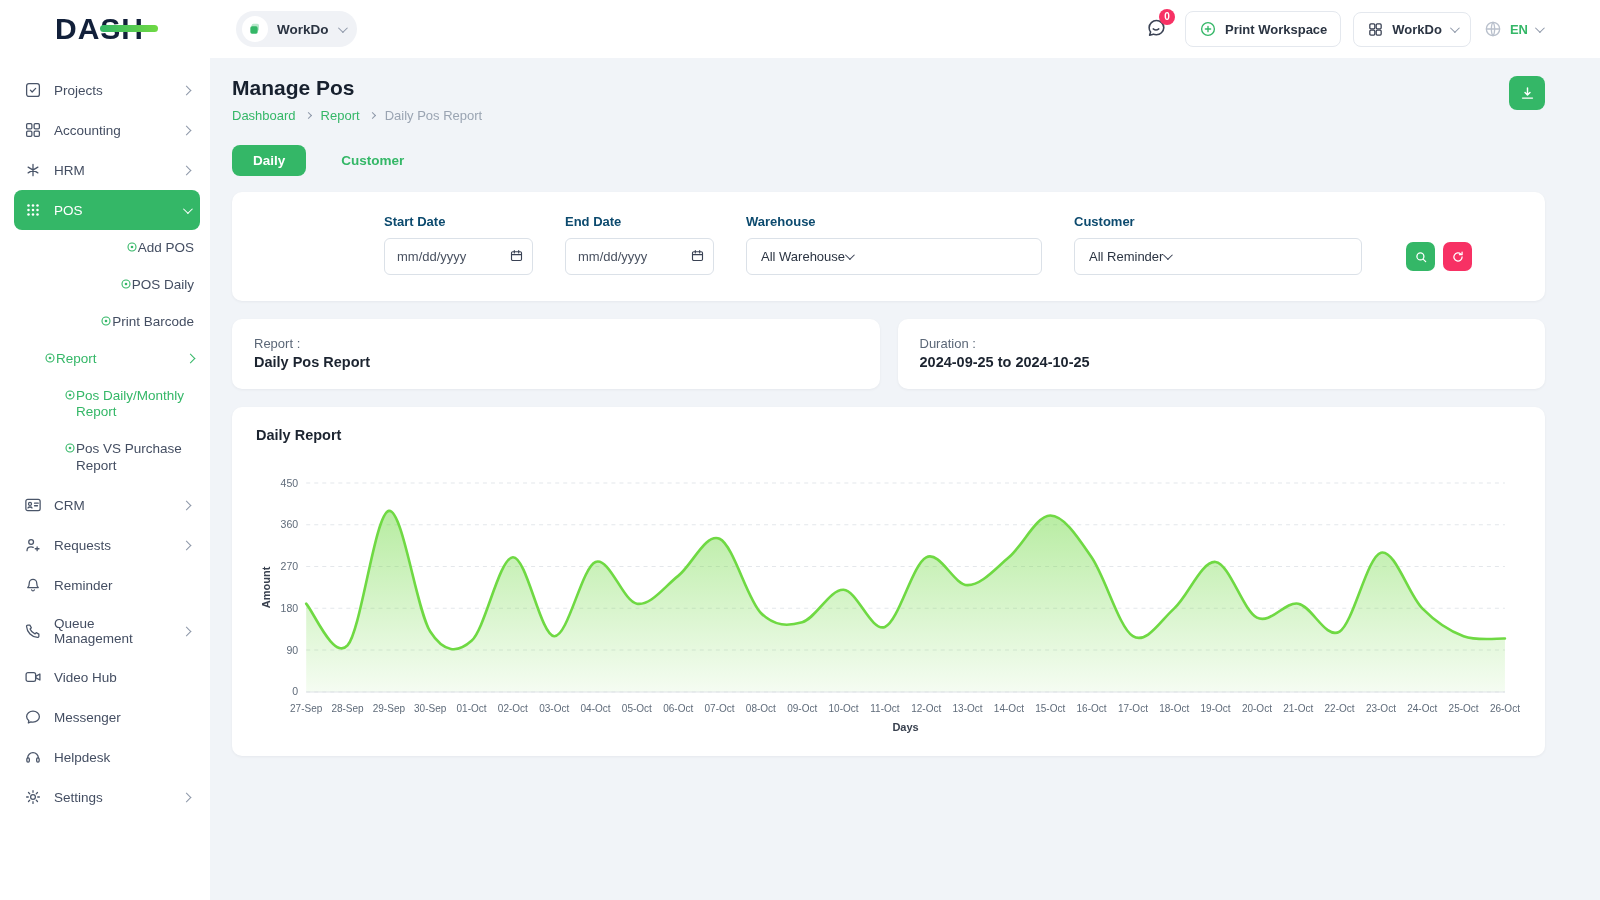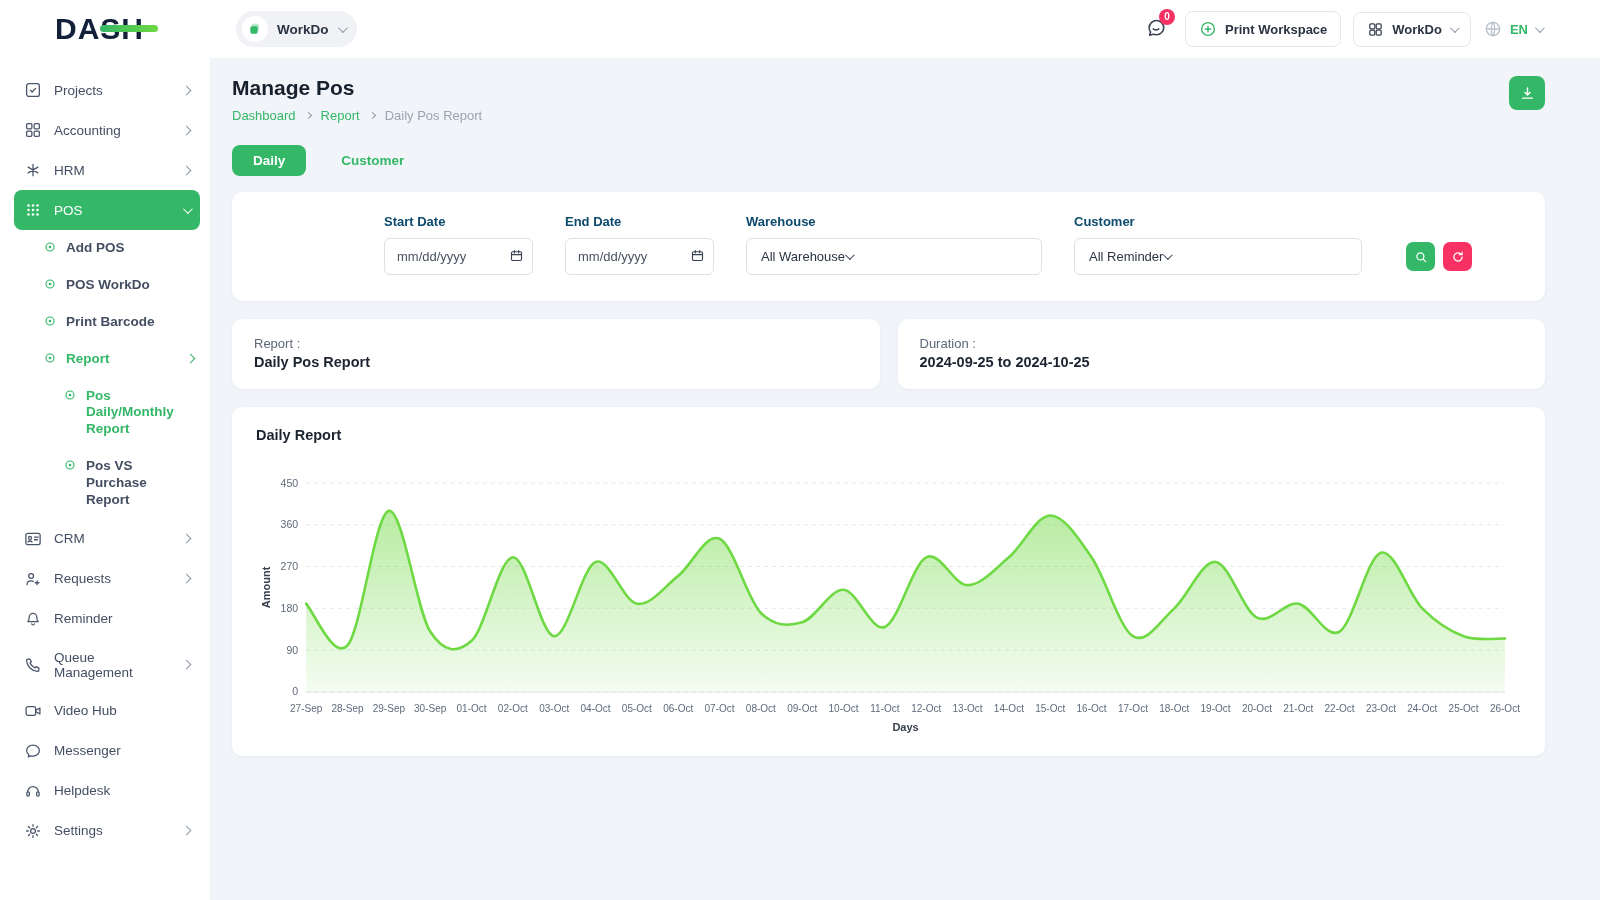--- a/index.html
+++ b/index.html
@@ -24,21 +24,21 @@
   .chev.white { border-color: #fff; }
   .chev.green { border-color: #34b767; }
   .chev.sm { width: 5px; height: 5px; }
 
   .sidebar { position: fixed; top: 58px; left: 0; bottom: 0; width: 210px; background: #fff; padding: 12px 10px 10px 14px; overflow: hidden; }
   .nav-item { display: flex; align-items: center; gap: 12px; padding: 11px 10px; border-radius: 8px; color: #444e62; font-size: 13.5px; font-weight: 500; cursor: pointer; }
   .nav-item .nav-ic { display: flex; color: #4a5569; }
   .nav-item .nav-chev { margin-left: auto; }
   .nav-item.active { background: #34b767; color: #fff; }
   .nav-item.active .nav-ic { color: #fff; }
-  .sub-item { display: flex; align-items: flex-start; gap: 10px; padding: 10px 6px 10px 30px; font-size: 13.5px; font-weight: 700; color: #444e62; cursor: pointer; line-height: 1.25; }
+  .sub-item { display: flex; align-items: flex-start; padding: 10px 6px 10px 30px; font-size: 13.5px; font-weight: 400; color: #444e62; cursor: pointer; line-height: 1.25; justify-content: flex-end; }
   .sub-item .bullet { display: flex; color: #34b767; margin-top: 1px; }
   .sub-item.green { color: #34b767; }
   .sub-item .nav-chev { margin-left: auto; margin-top: 4px; }
   .subsub { padding-left: 50px; }
 
   .main { margin-left: 210px; padding: 76px 55px 0 22px; }
   .page-head { display: flex; align-items: flex-start; justify-content: space-between; }
   .page-title { font-size: 21px; font-weight: 700; color: #17202e; margin-bottom: 8px; }
   .breadcrumb { display: flex; align-items: center; gap: 10px; font-size: 13px; }
   .breadcrumb a { color: #34b767; text-decoration: none; cursor: pointer; }
@@ -202,21 +202,21 @@
       <span>Add POS</span>
     </div>
 
     <div class="sub-item">
       <span class="bullet">
           <svg width="12" height="12" viewBox="0 0 24 24" fill="none" stroke="currentColor" stroke-width="2.2">
             <circle cx="12" cy="12" r="8"></circle>
             <circle cx="12" cy="12" r="2.6" fill="currentColor" stroke="none"></circle>
           </svg>
         </span>
-      <span>POS WorkDo</span>
+      <span>POS Daily</span>
     </div>
 
     <div class="sub-item">
       <span class="bullet">
           <svg width="12" height="12" viewBox="0 0 24 24" fill="none" stroke="currentColor" stroke-width="2.2">
             <circle cx="12" cy="12" r="8"></circle>
             <circle cx="12" cy="12" r="2.6" fill="currentColor" stroke="none"></circle>
           </svg>
         </span>
       <span>Print Barcode</span>

